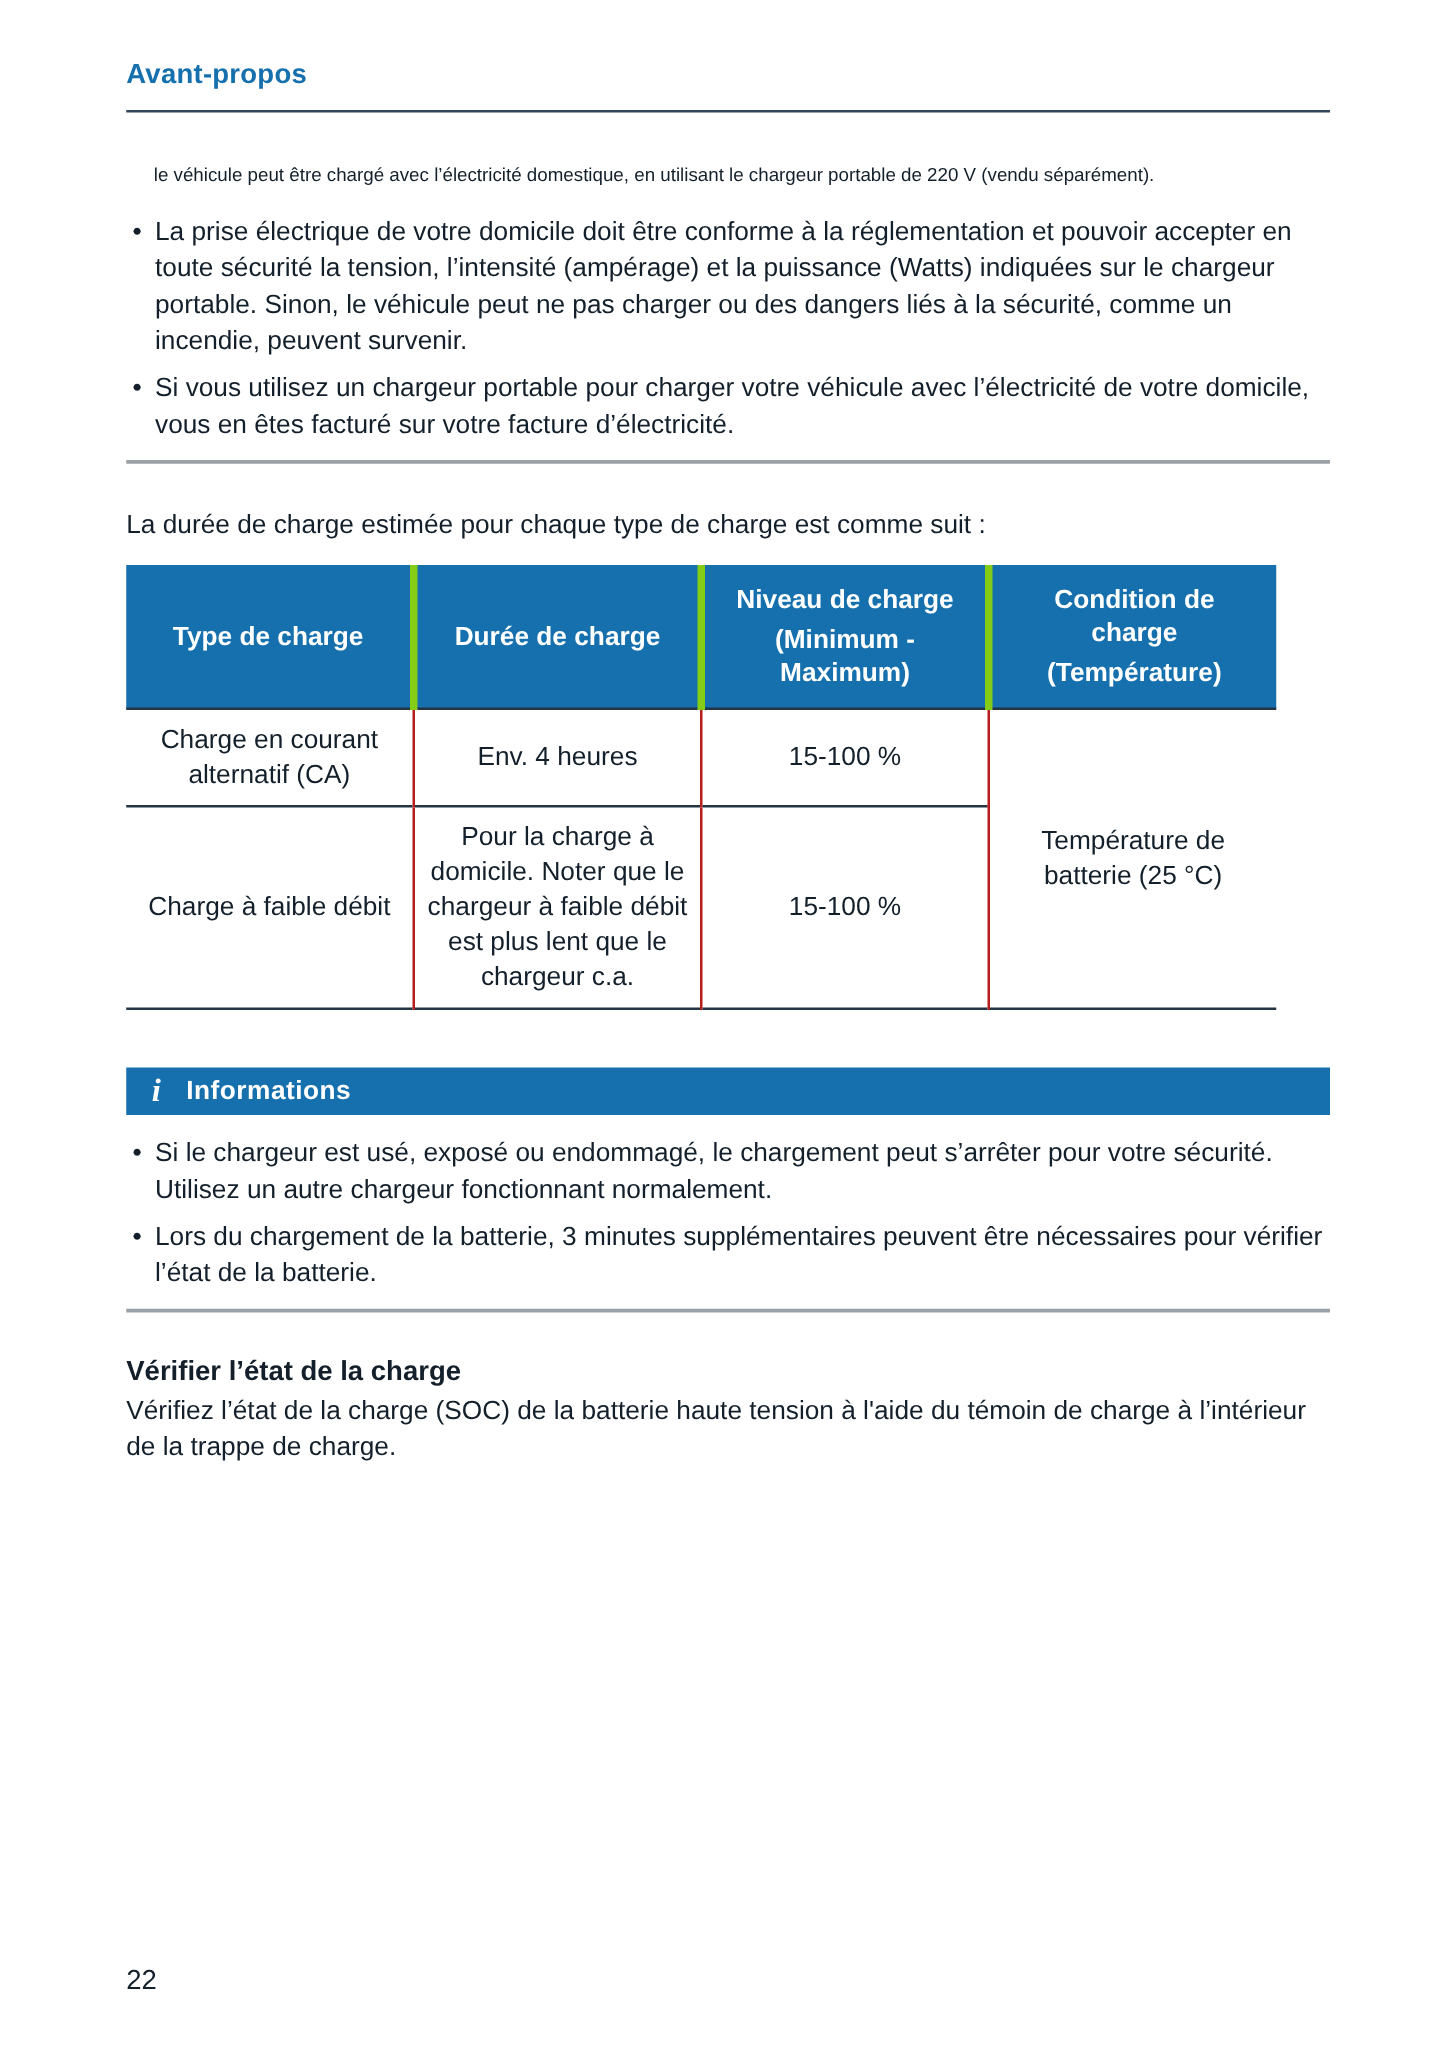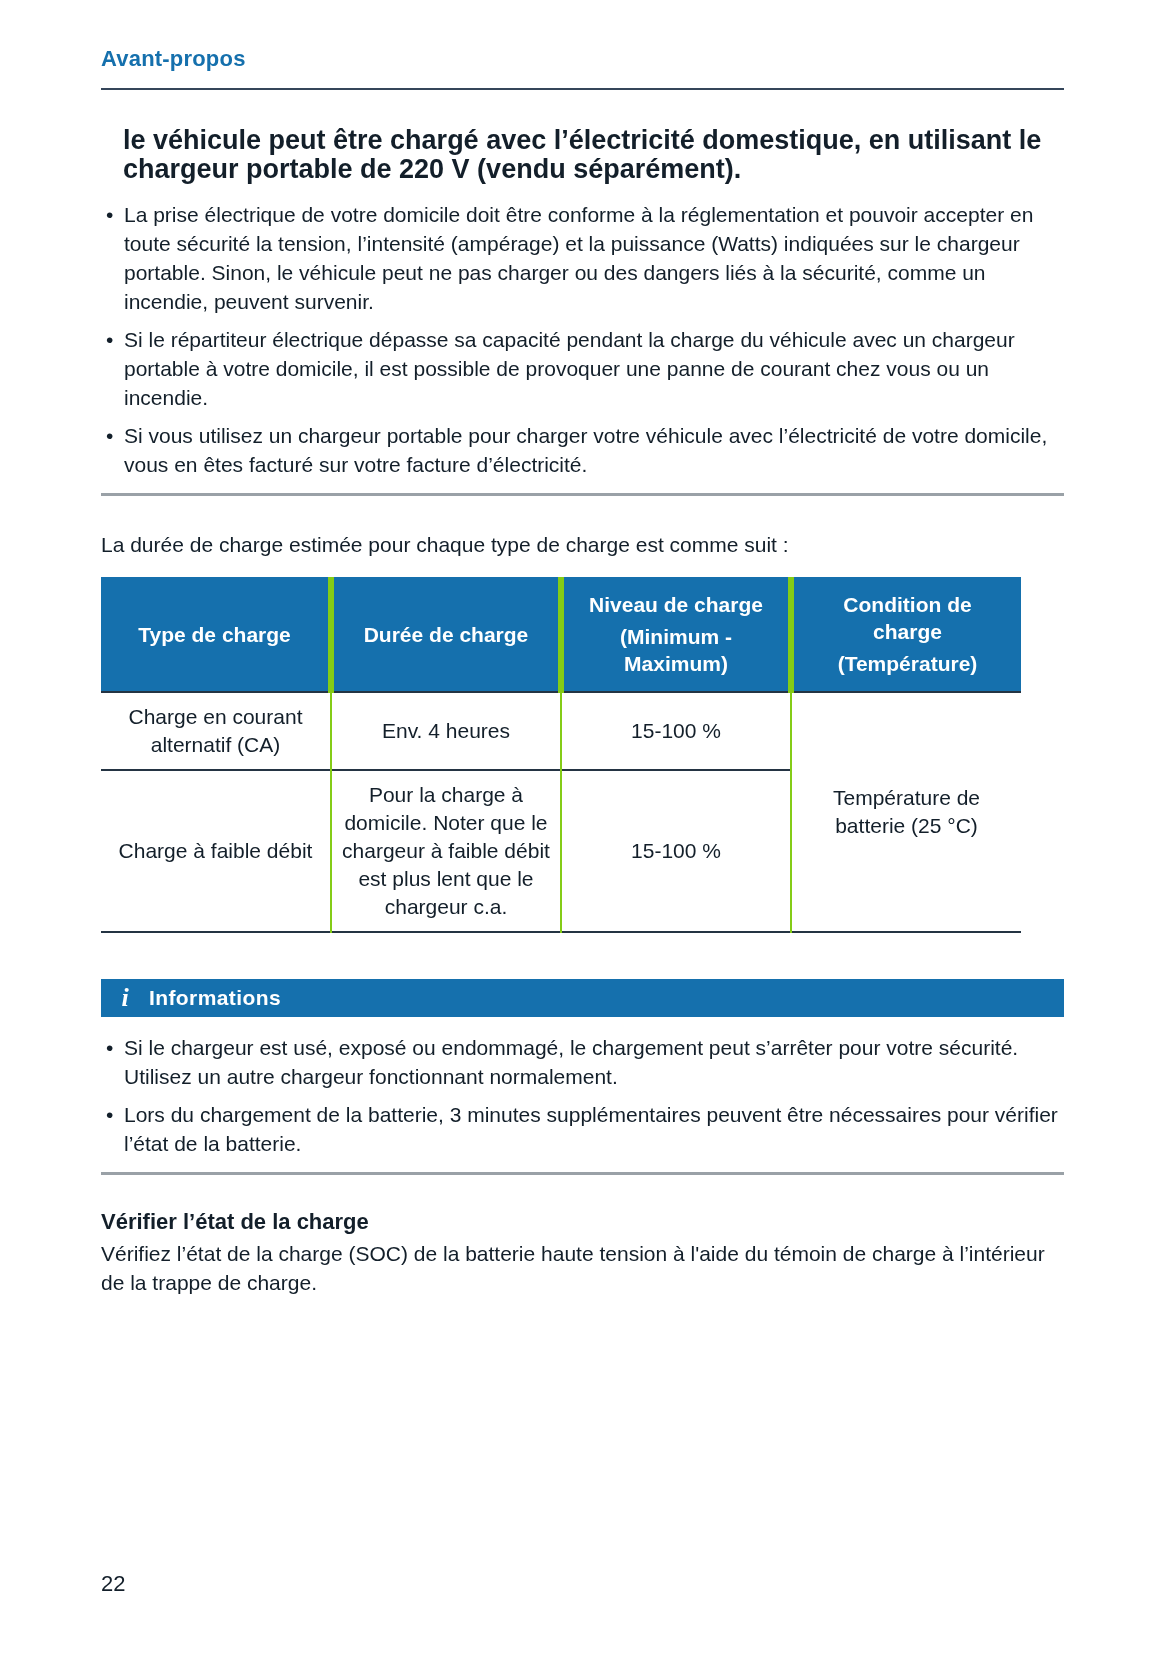--- a/index.html
+++ b/index.html
@@ -15,21 +15,21 @@
     background:#ffffff;
     padding:46px 75px 0 75px;
     overflow:hidden;
   }
 
   
   .chapter-title { color:#1570ad; font-size:22px; font-weight:600; letter-spacing:.2px; }
   .header-rule { height:2px; background:#35465a; margin-top:16px; }
 
   
-  p.intro { margin:36px 0 0 22px; font-size:27px; line-height:29px; font-weight:700; }
+  p.intro { margin:36px 0 0 22px; font-size:15px; line-height:29px; font-weight:400; }
   p.lead  { margin-top:34px; font-size:21px; line-height:29px; font-weight:500; }
   p.body-para { margin-top:4px; font-size:21px; line-height:29px; font-weight:500; }
 
   
   .banner { display:flex; align-items:center; height:38px; margin-top:30px; }
   .banner.gray { background:#84878a; }
   .banner.blue { background:#1570ad; }
   .banner.informations { margin-top:46px; }
   .icon-box { width:48px; display:flex; justify-content:center; align-items:center; }
   .banner-title { color:#ffffff; font-size:21px; font-weight:700; letter-spacing:.4px; }
@@ -60,21 +60,21 @@
     vertical-align:middle; text-align:center;
     padding:14px 8px;
   }
   table.charge th + th { border-left:6px solid #84cc16; }
   table.charge td {
     font-size:21px; line-height:28px; font-weight:500;
     text-align:center; vertical-align:middle;
     padding:10px 8px;
     border-top:2px solid #243443;
   }
-  table.charge td + td { border-left:2px solid #84cc16; }
+  table.charge td + td { border-left:2px solid #b91c1c; }
   td.condition { text-align:left; padding-left:28px; }
   .th-narrow { display:block; max-width:150px; margin:0 auto; }
   .th-sub { display:block; margin-top:5px; }
   .th-sub-narrow { display:block; max-width:132px; margin:5px auto 0; }
 
   
   h3.sub-heading { margin-top:34px; font-size:22px; font-weight:700; }
   .page-number { position:absolute; left:75px; bottom:56px; font-size:22px; font-weight:500; }
 </style>
 </head>
@@ -83,21 +83,20 @@
 <div class="page">
 
   <div class="chapter-title">Avant-propos</div>
   <div class="header-rule"></div>
 
   <p class="intro">le véhicule peut être chargé avec l’électricité domestique, en utilisant le chargeur portable de 220 V (vendu séparément).</p>
 
 
   <ul class="bullets">
     <li>La prise électrique de votre domicile doit être conforme à la réglementation et pouvoir accepter en toute sécurité la tension, l’intensité (ampérage) et la puissance (Watts) indiquées sur le chargeur portable. Sinon, le véhicule peut ne pas charger ou des dangers liés à la sécurité, comme un incendie, peuvent survenir.</li>
-    <li>Si le répartiteur électrique dépasse sa capacité pendant la charge du véhicule avec un chargeur portable à votre domicile, il est possible de provoquer une panne de courant chez vous ou un incendie.</li>
     <li>Si vous utilisez un chargeur portable pour charger votre véhicule avec l’électricité de votre domicile, vous en êtes facturé sur votre facture d’électricité.</li>
   </ul>
 
   <div class="section-rule"></div>
 
   <p class="lead">La durée de charge estimée pour chaque type de charge est comme suit :</p>
 
   <table class="charge">
     <thead>
       <tr>

